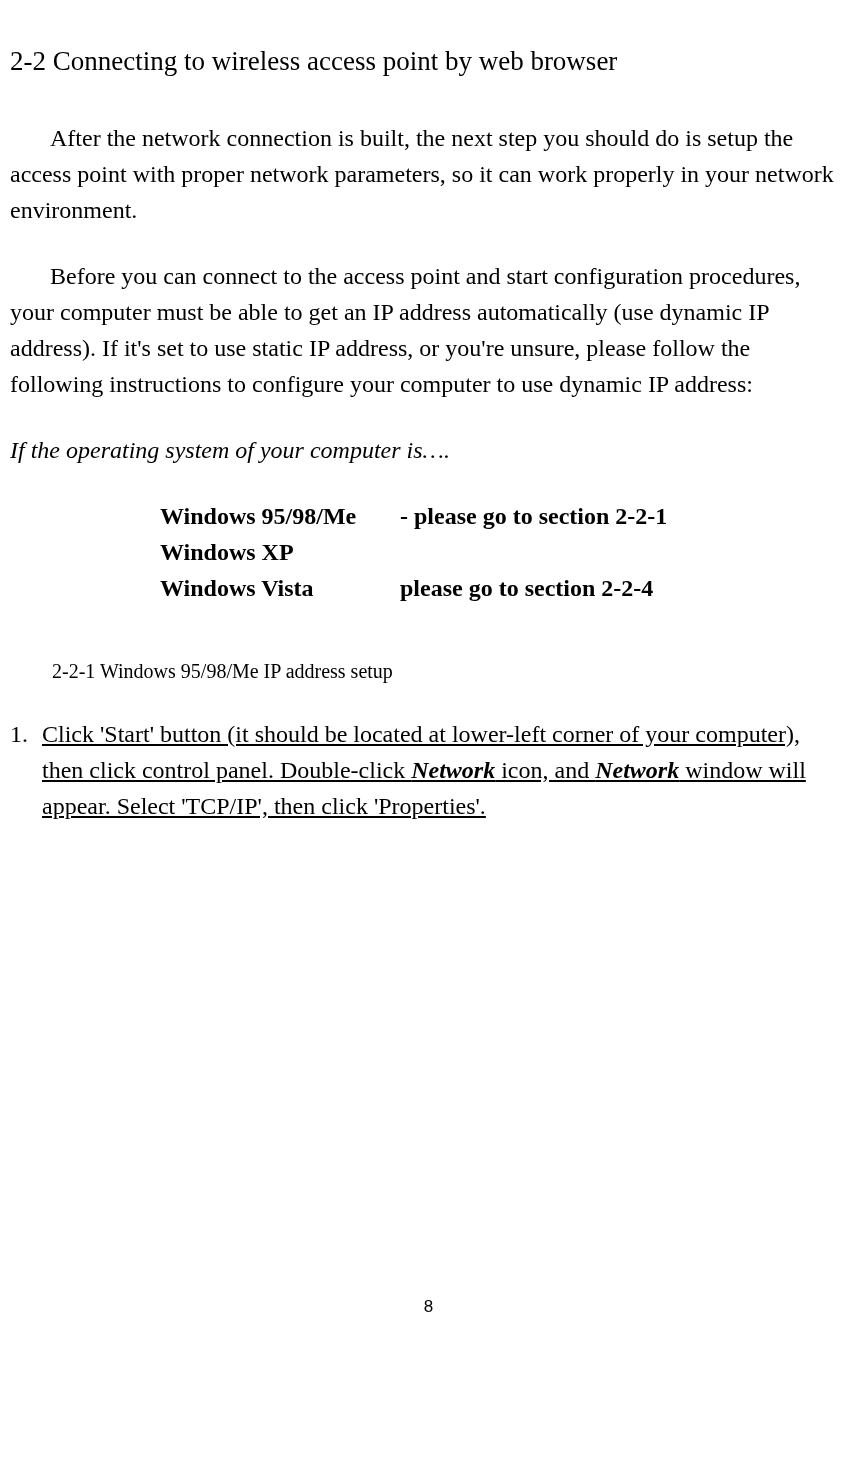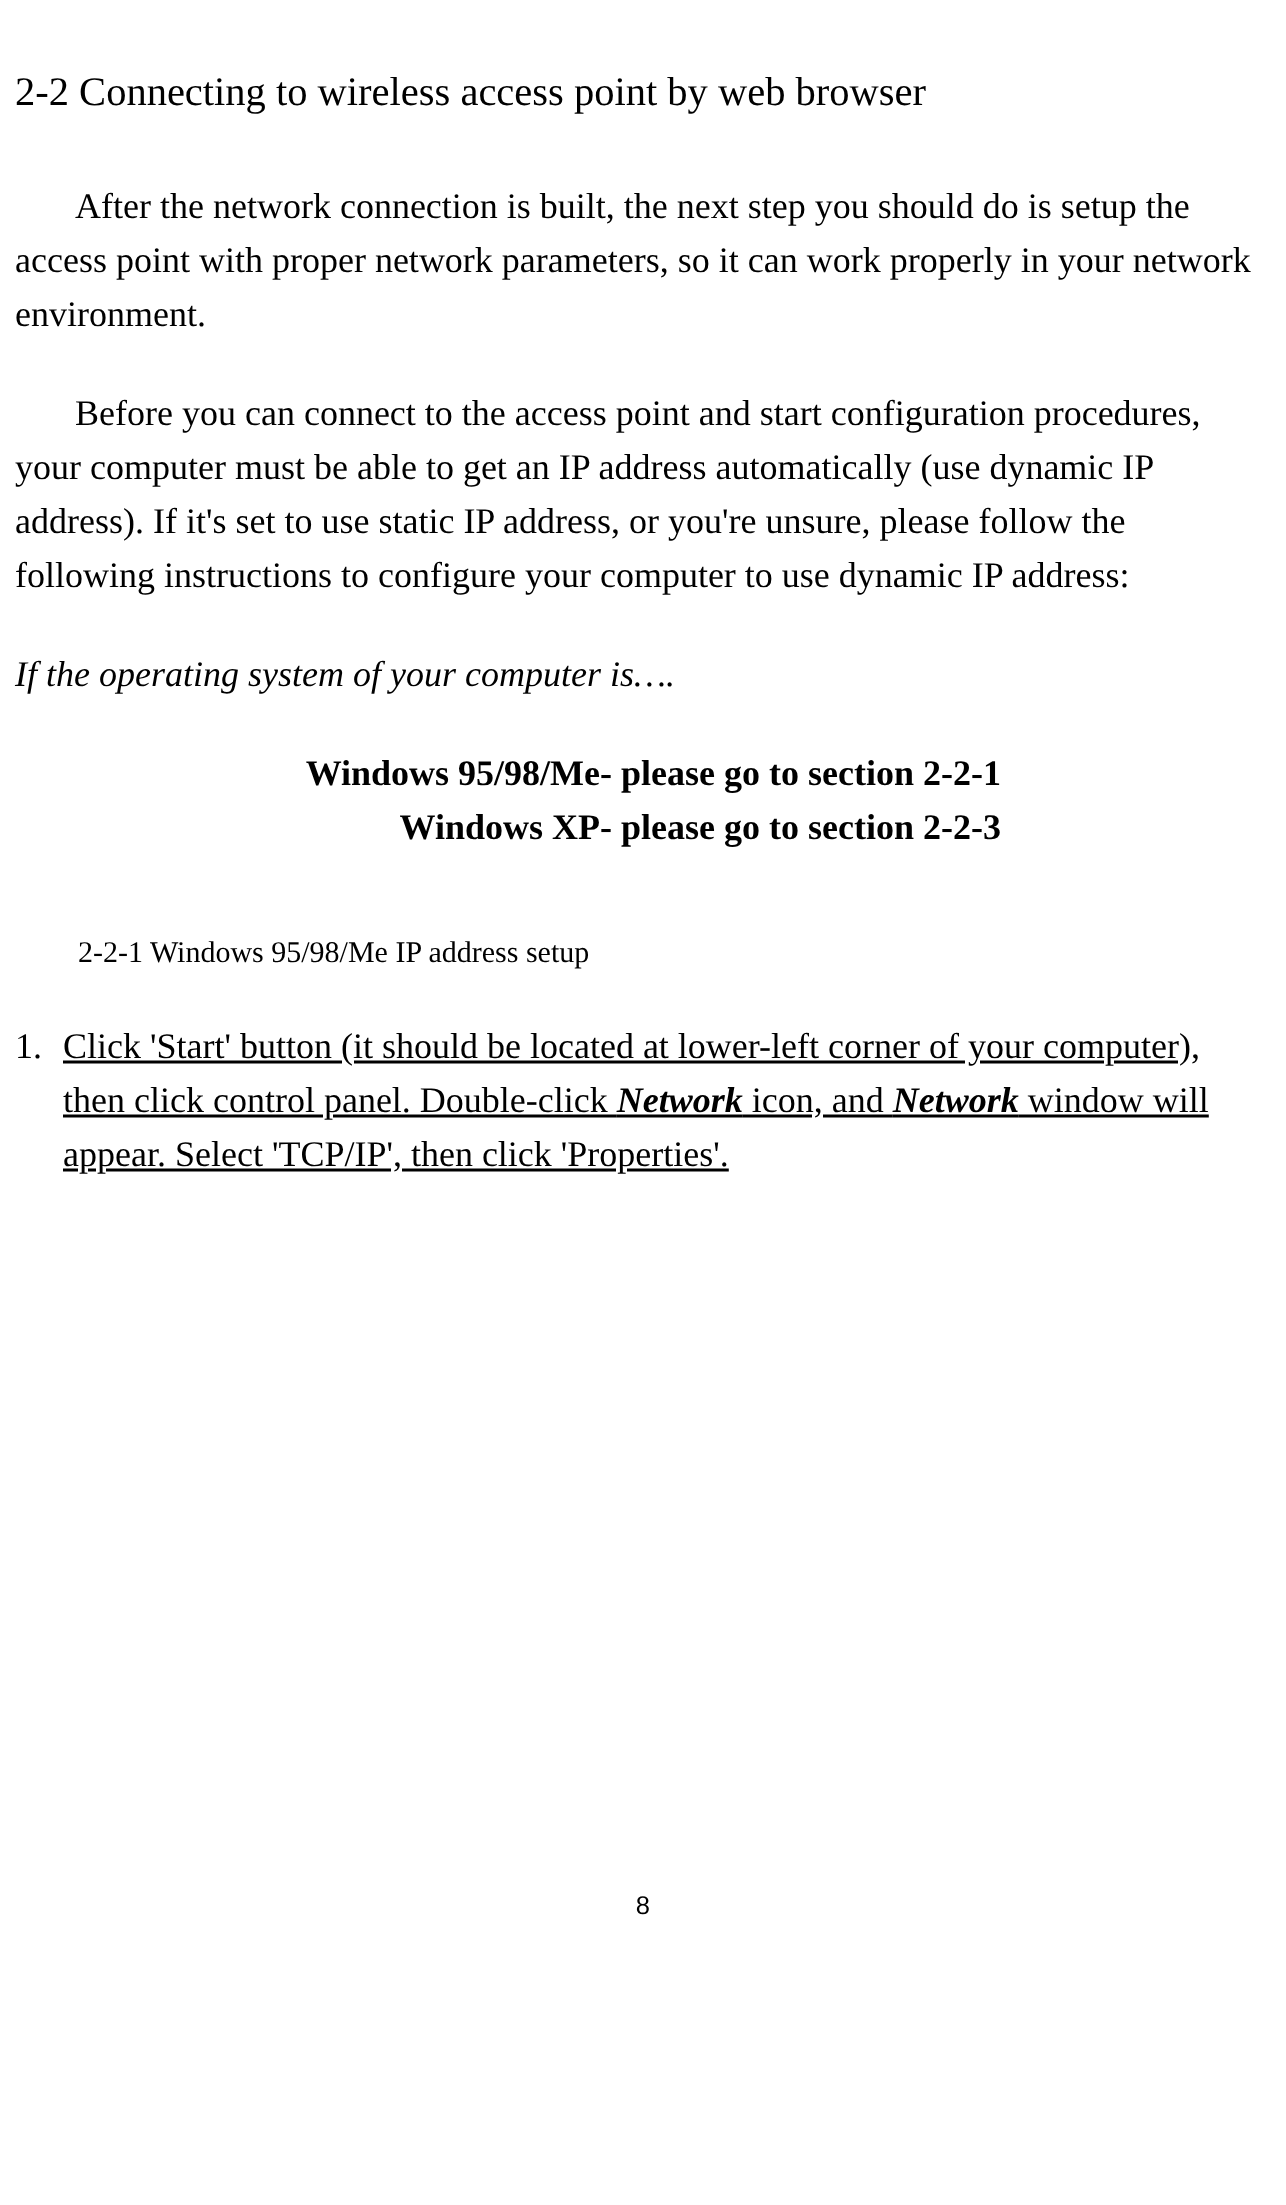--- a/index.html
+++ b/index.html
@@ -30,21 +30,20 @@
     }
     .os-table {
       margin-left: 150px;
       margin-top: 22px;
       margin-bottom: 50px;
     }
     .os-row {
       display: flex;
       line-height: 1.5;
       font-weight: bold;
-      text-align: right;
     }
     .os-col1 {
       width: 240px;
     }
     .os-col2 {
     }
     .subsection-title {
       font-size: 20px;
       margin-bottom: 30px;
       margin-left: 42px;
@@ -85,21 +84,24 @@
 
 <div class="os-table">
   <div class="os-row">
     <span class="os-col1">Windows 95/98/Me</span>
     <span class="os-col2">- please go to section 2-2-1</span>
   </div>
   <div class="os-row">
   </div>
   <div class="os-row">
     <span class="os-col1">Windows XP</span>
-    <span class="os-col2">- please go to section 2-2-3</span>
+  </div>
+  <div class="os-row">
+    <span class="os-col1">Windows Vista</span>
+    <span class="os-col2">  please go to section 2-2-4</span>
   </div>
 </div>
 
 <div class="subsection-title">2-2-1 Windows 95/98/Me IP address setup</div>
 
 <div class="numbered-item">
   <div class="num-label">1.</div>
   <div class="num-body"><span>Click 'Start' button (it should be located at lower-left corner of your computer), then click control panel. Double-click </span><span class="italic-bold">Network</span><span> icon, and </span><span class="italic-bold">Network</span><span> window will appear. Select 'TCP/IP', then click 'Properties'.</span></div>
 </div>
 

